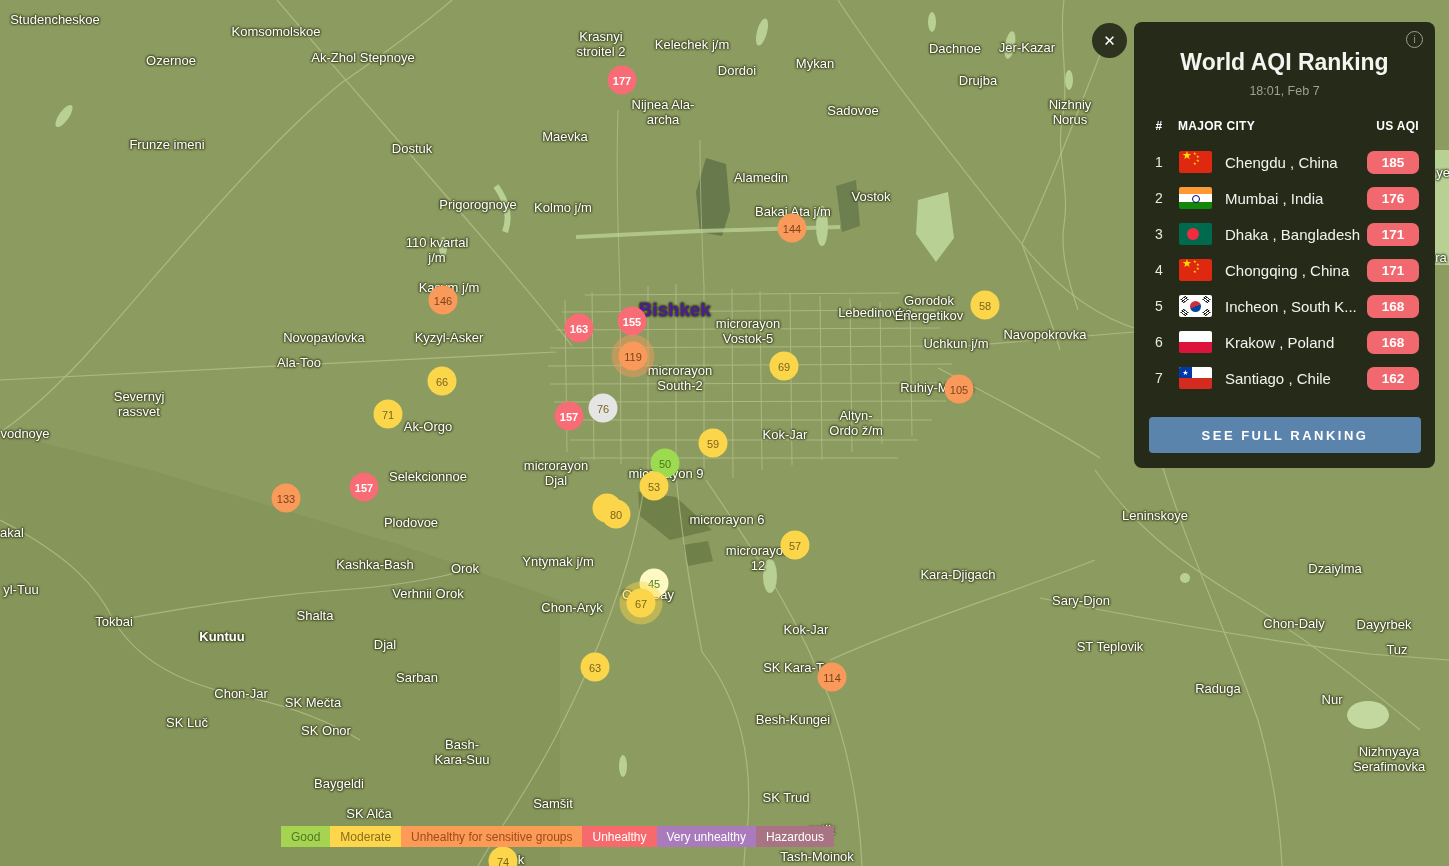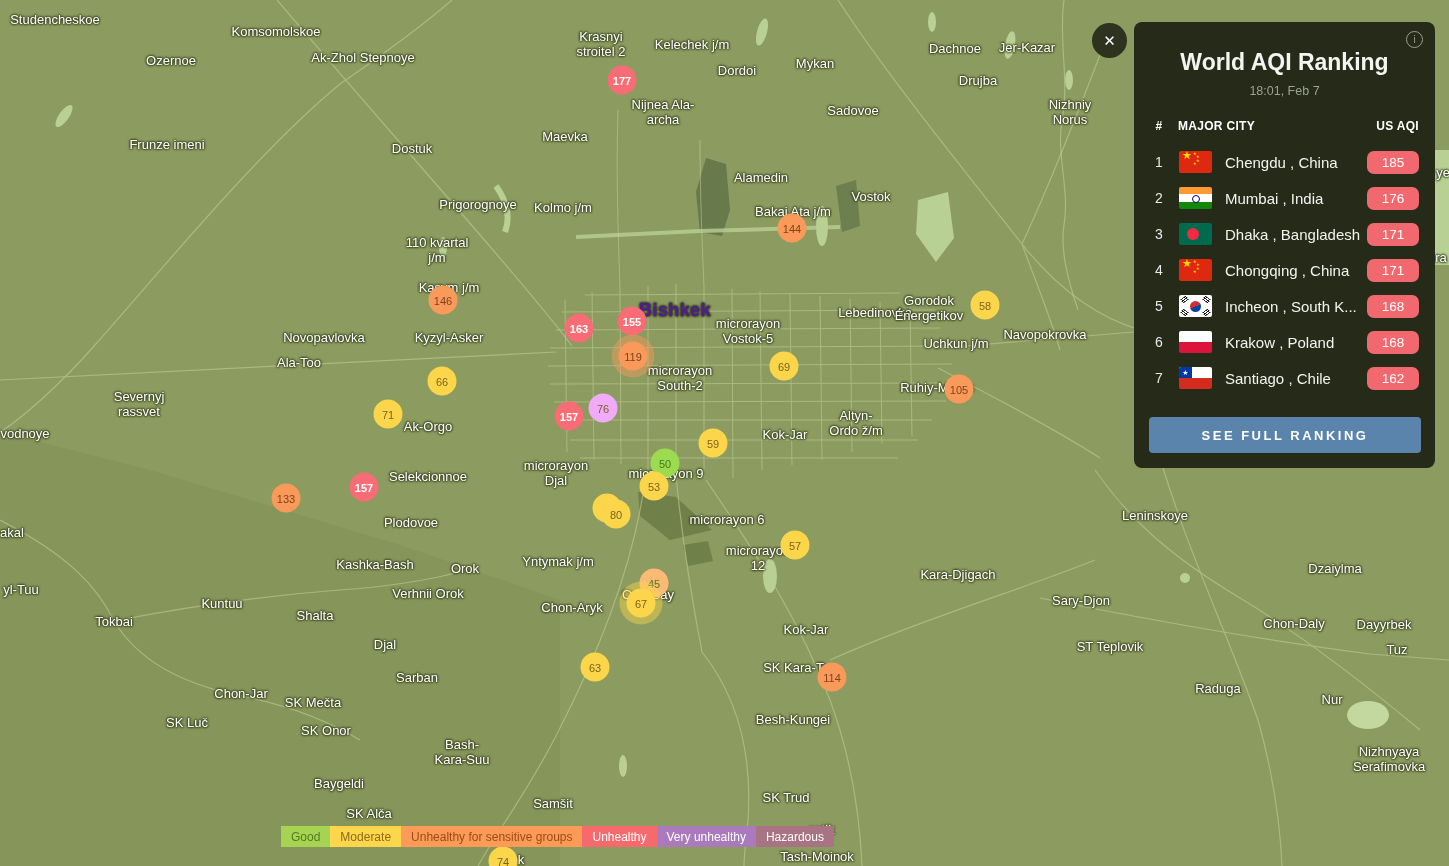--- a/index.html
+++ b/index.html
@@ -36,21 +36,21 @@
     align-items:center;padding:0 16px 0 12px;font-size:12px;font-weight:bold;
     letter-spacing:.3px;color:#fff;}
   .h-rank{width:26px;text-align:center;}
   .h-city{flex:1;margin-left:6px;}
   .p-rows{position:absolute;top:122px;left:0;right:0;}
   .rrow{display:flex;align-items:center;height:36px;padding:0 16px 0 12px;cursor:pointer;}
   .rrank{width:26px;text-align:center;color:#e8eae2;font-size:14px;}
   .flag{width:33px;height:22px;margin:0 13px 0 7px;flex:none;position:relative;
     border-radius:2px;overflow:hidden;}
   .rcity{flex:1;color:#f2f3ee;font-size:15px;white-space:nowrap;overflow:hidden;}
-  .rbadge{width:52px;height:23px;border-radius:7px;color:#fff;font-weight:normal;
+  .rbadge{width:52px;height:23px;border-radius:7px;color:#fff;font-weight:bold;
     font-size:13.5px;display:flex;align-items:center;justify-content:center;}
   .p-btn{position:absolute;left:15px;top:395px;width:272px;height:36px;border:none;
     border-radius:4px;color:#fff;font-family:inherit;font-size:13px;font-weight:bold;
     letter-spacing:2.5px;cursor:pointer;}
   .close-btn{position:absolute;left:1092px;top:23px;width:35px;height:35px;
     border-radius:50%;background:#2E3320;color:#fff;display:flex;align-items:center;
     justify-content:center;font-size:15px;z-index:21;cursor:pointer;}
   
   .f-china{background:#DE2910;}
   .f-china::before{content:'★';position:absolute;left:3px;top:-1px;color:#FFDE00;font-size:11px;line-height:11px;}
@@ -219,21 +219,21 @@
       <div class="mlabel" style="left: 428px; top: 593px;">Verhnii Orok</div>
       <div class="mlabel" style="left: 558px; top: 561px;">Yntymak j/m</div>
       <div class="mlabel" style="left: 411px; top: 522px;">Plodovoe</div>
       <div class="mlabel" style="left: 758px; top: 558px;">microrayon
 12</div>
       <div class="mlabel" style="left: 958px; top: 574px;">Kara-Djigach</div>
       <div class="mlabel" style="left: 572px; top: 607px;">Chon-Aryk</div>
       <div class="mlabel" style="left: 648px; top: 594px;">Orto-Say</div>
       <div class="mlabel" style="left: 21px; top: 589px;">yl-Tuu</div>
       <div class="mlabel" style="left: 114px; top: 621px;">Tokbai</div>
-      <div class="mlabel" style="left: 222px; top: 603px;">Kuntuu</div>
+      <div class="mlabel" style="left: 222px; top: 636px; font-weight: bold;">Kuntuu</div>
       <div class="mlabel" style="left: 315px; top: 615px;">Shalta</div>
       <div class="mlabel" style="left: 806px; top: 629px;">Kok-Jar</div>
       <div class="mlabel" style="left: 1081px; top: 600px;">Sary-Djon</div>
       <div class="mlabel" style="left: 1155px; top: 515px;">Leninskoye</div>
       <div class="mlabel" style="left: 1335px; top: 568px;">Dzaiylma</div>
       <div class="mlabel" style="left: 1294px; top: 623px;">Chon-Daly</div>
       <div class="mlabel" style="left: 1384px; top: 624px;">Dayyrbek</div>
       <div class="mlabel" style="left: 1397px; top: 649px;">Tuz</div>
       <div class="mlabel" style="left: 1110px; top: 646px;">ST Teplovik</div>
       <div class="mlabel" style="left: 800px; top: 667px;">SK Kara-Too</div>
@@ -266,31 +266,31 @@
       <div class="marker orange" style="left: 792px; top: 228px; background: rgb(249, 153, 90); color: rgb(126, 67, 26);">144</div>
       <div class="marker orange" style="left: 443px; top: 300px; background: rgb(249, 153, 90); color: rgb(126, 67, 26);">146</div>
       <div class="marker yellow" style="left: 985px; top: 305px; background: rgb(251, 214, 75); color: rgb(126, 100, 26);">58</div>
       <div class="marker red" style="left: 579px; top: 328px; background: rgb(247, 108, 117); color: rgb(255, 255, 255);">163</div>
       <div class="marker red" style="left: 632px; top: 321px; background: rgb(247, 108, 117); color: rgb(255, 255, 255);">155</div>
       <div class="marker orange" style="left: 633px; top: 356px; background: rgb(249, 153, 90); color: rgb(126, 67, 26); box-shadow: rgba(249, 153, 90, 0.45) 0px 0px 0px 7px;">119</div>
       <div class="marker yellow" style="left: 784px; top: 366px; background: rgb(251, 214, 75); color: rgb(126, 100, 26);">69</div>
       <div class="marker yellow" style="left: 442px; top: 381px; background: rgb(251, 214, 75); color: rgb(126, 100, 26);">66</div>
       <div class="marker orange" style="left: 959px; top: 389px; background: rgb(249, 153, 90); color: rgb(126, 67, 26);">105</div>
       <div class="marker yellow" style="left: 388px; top: 414px; background: rgb(251, 214, 75); color: rgb(126, 100, 26);">71</div>
-      <div class="marker yellow" style="left: 603px; top: 408px; background: #f0abfc; color: rgb(126, 100, 26);">76</div>
+      <div class="marker yellow" style="left: 603px; top: 408px; background: #e5e5e5; color: rgb(126, 100, 26);">76</div>
       <div class="marker red" style="left: 569px; top: 416px; background: rgb(247, 108, 117); color: rgb(255, 255, 255);">157</div>
       <div class="marker yellow" style="left: 713px; top: 443px; background: rgb(251, 214, 75); color: rgb(126, 100, 26);">59</div>
       <div class="marker orange" style="left: 286px; top: 470px; background: rgb(249, 153, 90); color: rgb(126, 67, 26); margin-top: 28px;">133</div>
       <div class="marker red" style="left: 364px; top: 487px; background: rgb(247, 108, 117); color: rgb(255, 255, 255);">157</div>
       <div class="marker green" style="left: 665px; top: 463px; background: rgb(156, 219, 80); color: rgb(70, 122, 22);">50</div>
       <div class="marker yellow" style="left: 654px; top: 486px; background: rgb(251, 214, 75); color: rgb(126, 100, 26);">53</div>
       <div class="marker yellow" style="left: 607px; top: 508px; background: rgb(251, 214, 75); color: rgb(126, 100, 26);"></div>
       <div class="marker yellow" style="left: 616px; top: 514px; background: rgb(251, 214, 75); color: rgb(126, 100, 26);">80</div>
       <div class="marker yellow" style="left: 795px; top: 545px; background: rgb(251, 214, 75); color: rgb(126, 100, 26);">57</div>
-      <div class="marker green" style="left: 654px; top: 583px; background: #fdba74; color: rgb(70, 122, 22);">45</div>
+      <div class="marker green" style="left: 654px; top: 583px; background: #fef9c3; color: rgb(70, 122, 22);">45</div>
       <div class="marker yellow" style="left: 641px; top: 603px; background: rgb(251, 214, 75); color: rgb(126, 100, 26); box-shadow: rgba(251, 214, 75, 0.45) 0px 0px 0px 7px;">67</div>
       <div class="marker yellow" style="left: 595px; top: 667px; background: rgb(251, 214, 75); color: rgb(126, 100, 26);">63</div>
       <div class="marker orange" style="left: 832px; top: 677px; background: rgb(249, 153, 90); color: rgb(126, 67, 26);">114</div>
       <div class="marker yellow" style="left: 503px; top: 861px; background: rgb(251, 214, 75); color: rgb(126, 100, 26);">74</div>
     </div>
 
   <div class="legend">
       <span class="leg" style="background: rgb(165, 212, 82); color: rgb(85, 119, 31);">Good</span>
       <span class="leg" style="background: rgb(253, 214, 75); color: rgb(138, 109, 29);">Moderate</span>
       <span class="leg" style="background: rgb(251, 155, 87); color: rgb(156, 75, 25);">Unhealthy for sensitive groups</span>

